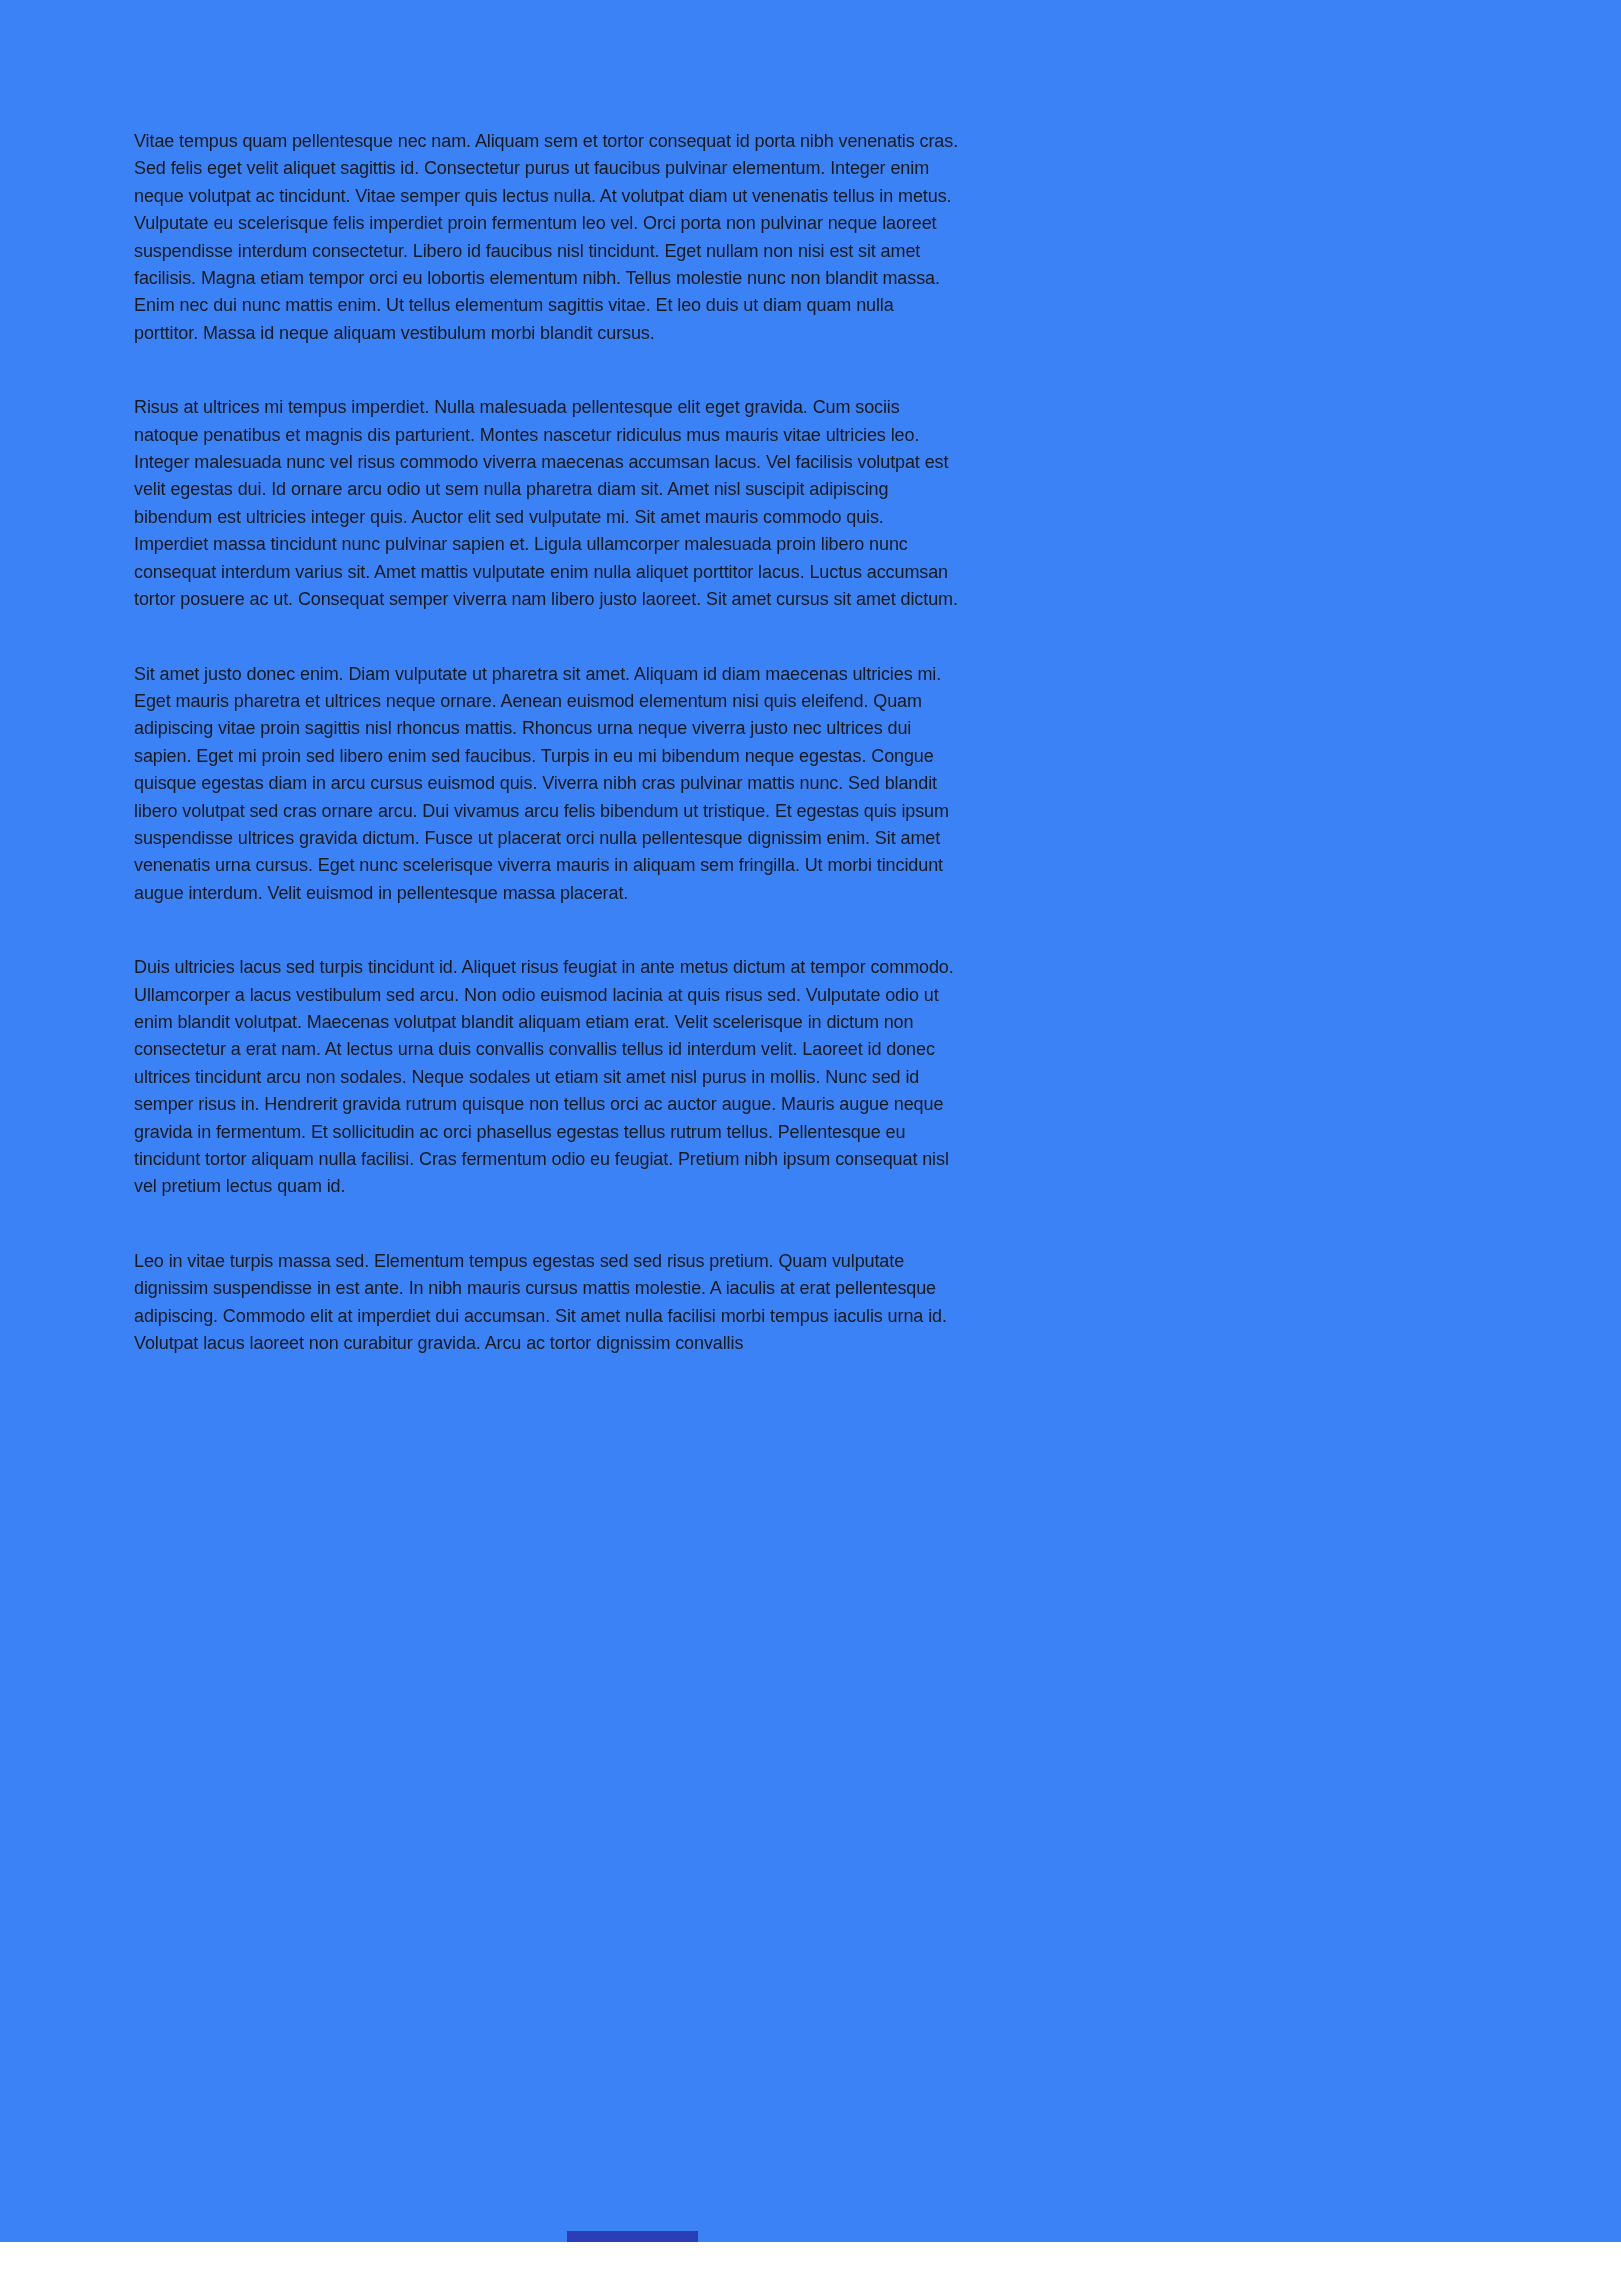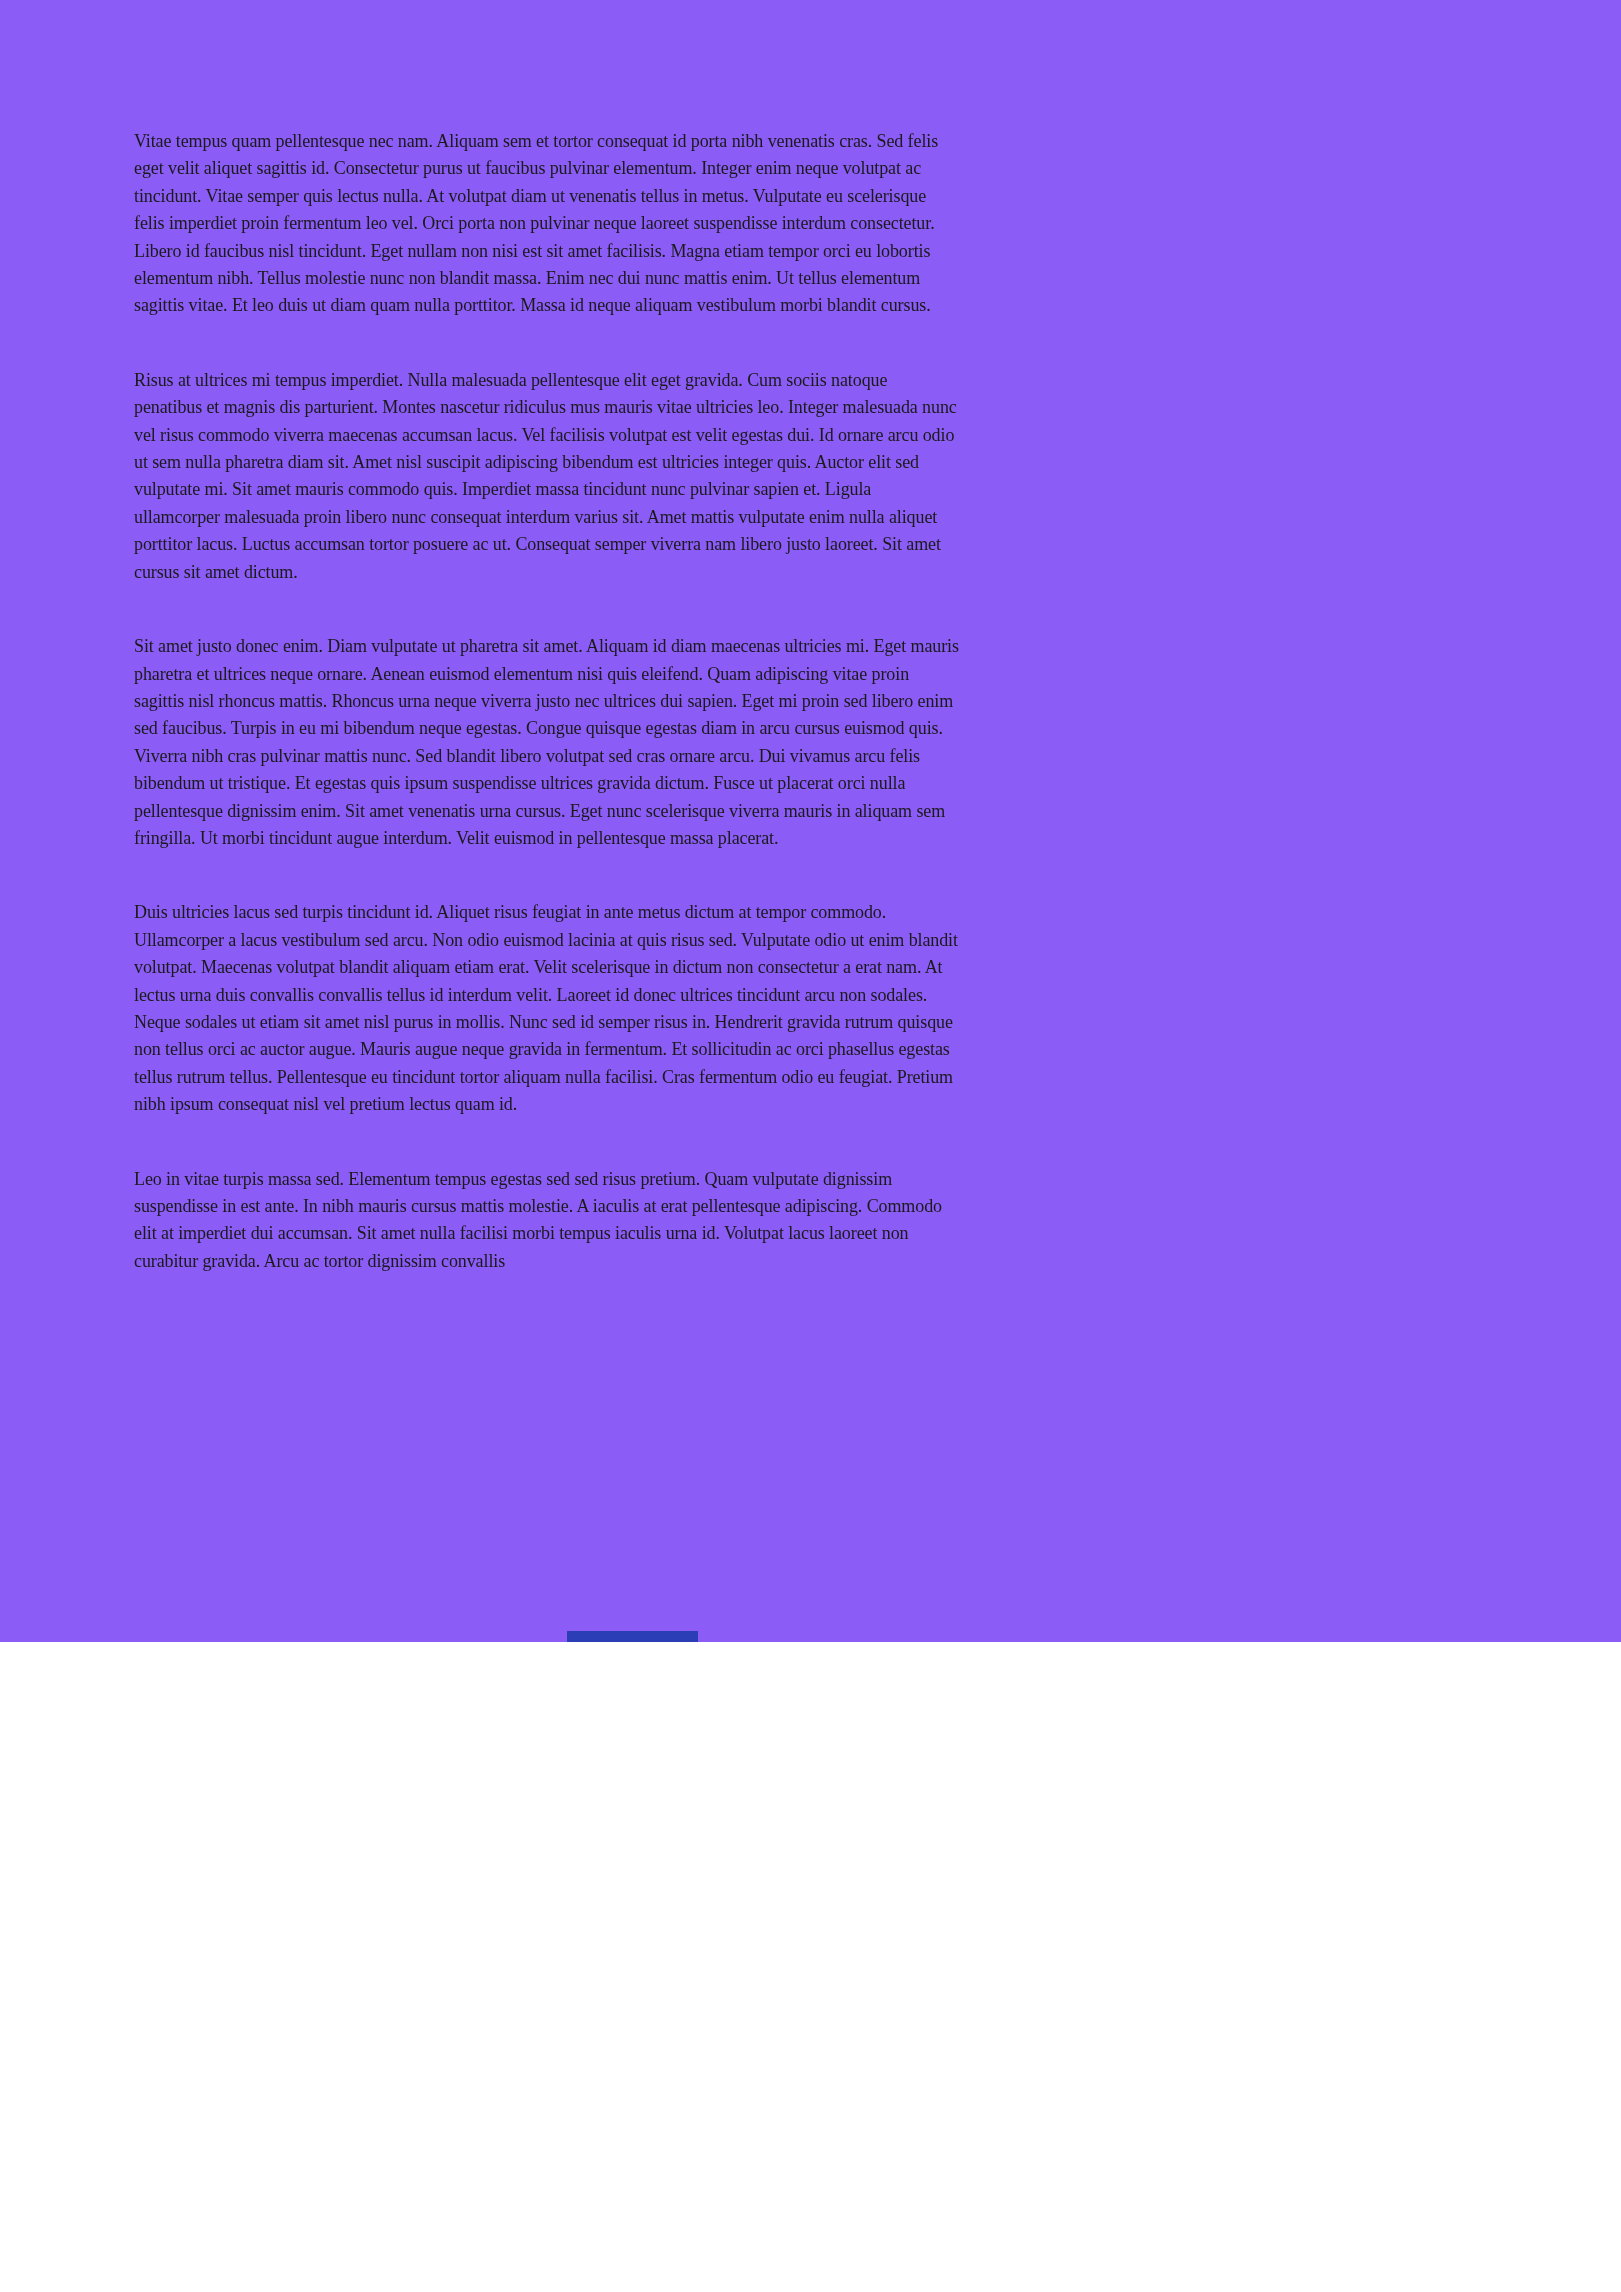--- a/index.html
+++ b/index.html
@@ -3,24 +3,24 @@
 <meta charset="utf-8">
 <style>
   html, body {
     margin: 0;
     padding: 0;
     background: #ffffff;
   }
   .page {
     position: relative;
     width: 1621px;
-    height: 1642px;
-    background: #8b5cf6;
+    height: 2242px;
+    background: #3b82f6;
     overflow: hidden;
-    font-family: Liberation Serif, serif;
+    font-family: Liberation Sans, sans-serif;
   }
   .text-block {
     position: absolute;
     left: 134px;
     top: 128px;
     width: 825px;
     color: #1a1a1a;
     font-size: 18px;
     line-height: 27.4px;
     letter-spacing: -0.1px;

